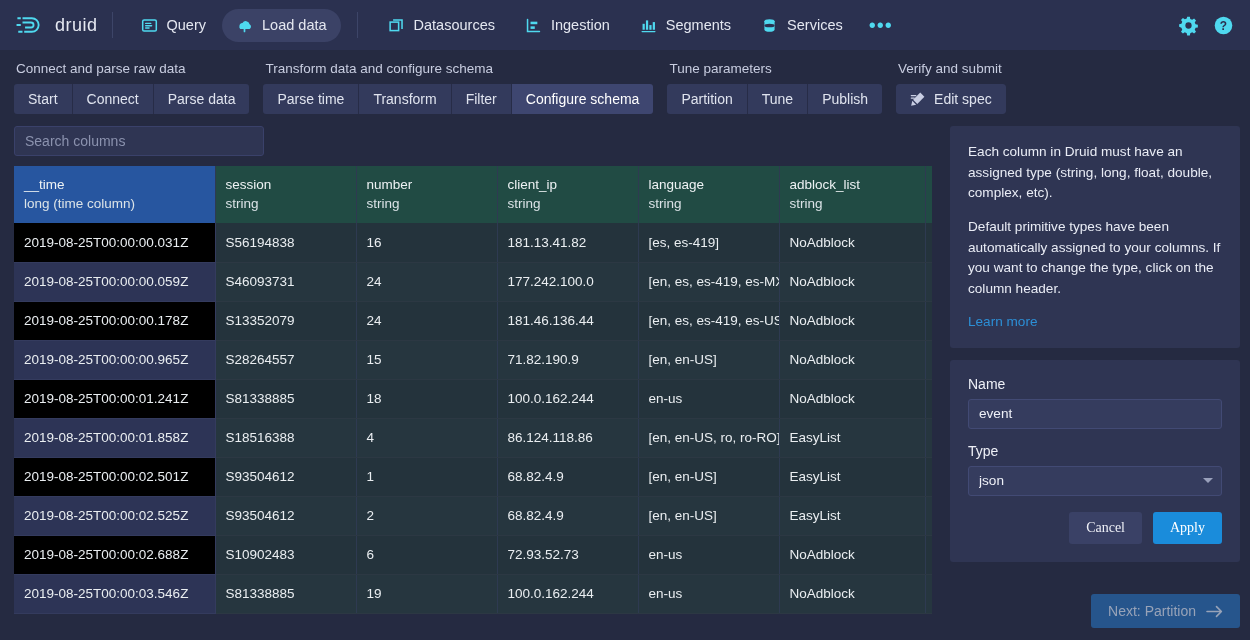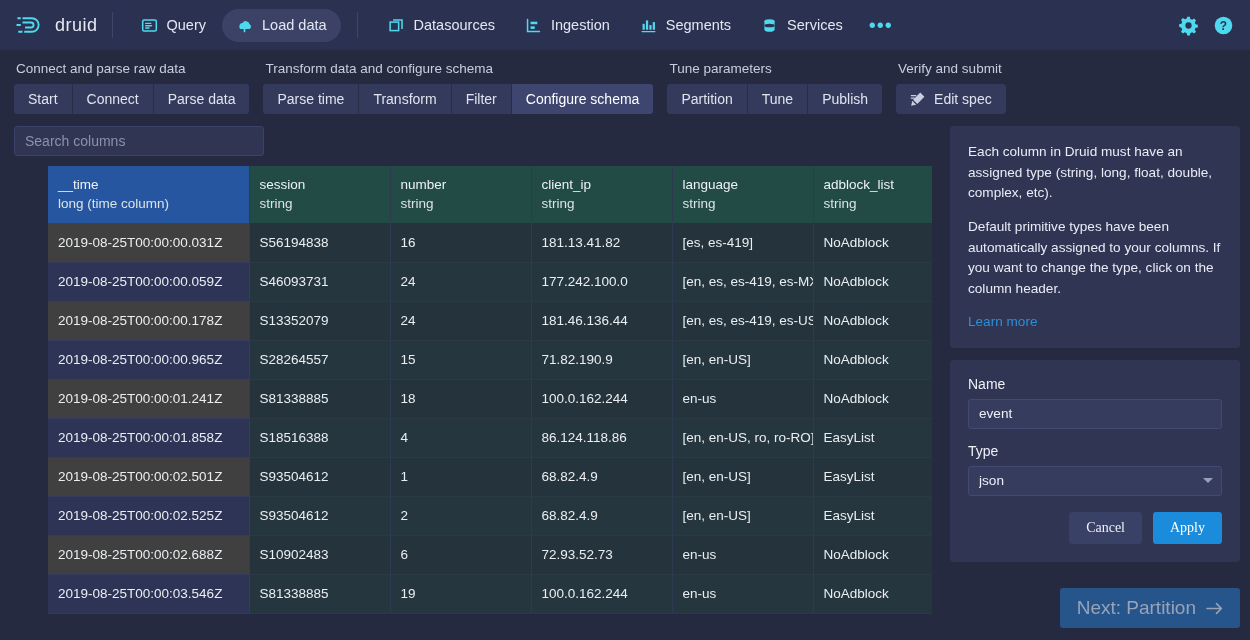--- a/index.html
+++ b/index.html
@@ -89,21 +89,21 @@
   .search-input::placeholder { color: #8b92ae; }
 
   
   .table-area {
     position: absolute;
     left: 14px; top: 40px;
     width: 918px;
     bottom: 0;
     overflow: hidden;
   }
-  table.dt { border-collapse: collapse; table-layout: fixed; width: 1060px; margin-left: 34px; }
+  table.dt { border-collapse: collapse; table-layout: fixed; width: 1060px; }
   table.dt th {
     background: #214b44;
     color: #eef2f4;
     font-size: 13.5px;
     font-weight: 400;
     text-align: left;
     padding: 9px 10px 10px 10px;
     border-right: 1px solid #2e3a51;
     vertical-align: top;
     line-height: 1.42;
@@ -117,21 +117,21 @@
     background: #24333c;
     color: #eaeef1;
     font-size: 13.5px;
     padding: 0 10px;
     height: 39px;
     border-right: 1px solid #2e3a51;
     border-bottom: 1px solid #2c3843;
     white-space: nowrap;
     overflow: hidden;
   }
-  table.dt td.timecol { background: #404040; border-bottom-color: #343b5e; border-right-color: #343b5e;}
+  table.dt td.timecol { background: #000000; border-bottom-color: #343b5e; border-right-color: #343b5e;}
   table.dt tr:nth-child(even) td { background: #26363f; }
   table.dt tr:nth-child(even) td.timecol { background: #2d3456; }
   .col-time { width: 201px; }
   .col-session { width: 141px; }
   .col-number { width: 141px; }
   .col-ip { width: 141px; }
   .col-lang { width: 141px; }
   .col-adblock { width: 146px; }
   .col-app { width: 149px; }
 
@@ -194,21 +194,21 @@
     font-family: Liberation Serif, serif; font-size: 14px;
     padding: 8px 17px; cursor: pointer;
   }
   .btn-cancel { background: #3a4166; color: #eef0f7; }
   .btn-apply { background: #1a8cdb; color: #ffffff; }
 
   .next-wrap { position: absolute; right: 10px; bottom: 12px; }
   .btn-next {
     background: #26558c; color: #98a3b8;
     border: none; border-radius: 3px;
-    font-family: inherit; font-size: 19px;
+    font-family: inherit; font-size: 14px;
     padding: 9px 17px;
     display: flex; align-items: center; gap: 10px;
     cursor: default;
   }
 </style>
 </head>
 <body>
 
 <div class="navbar">
   <div class="brand">

